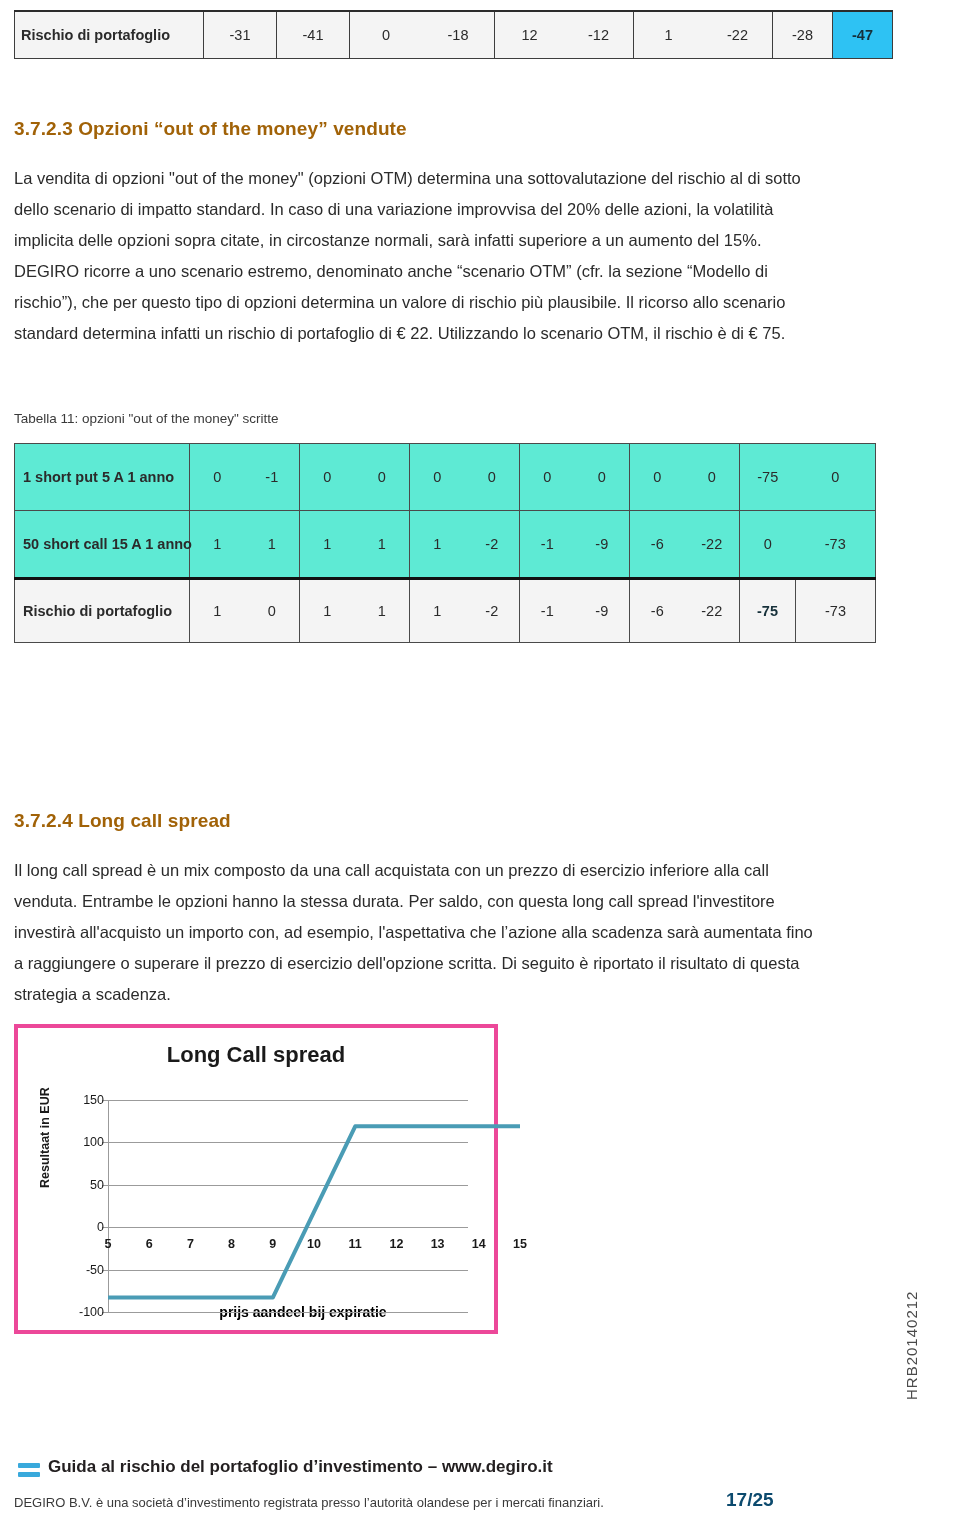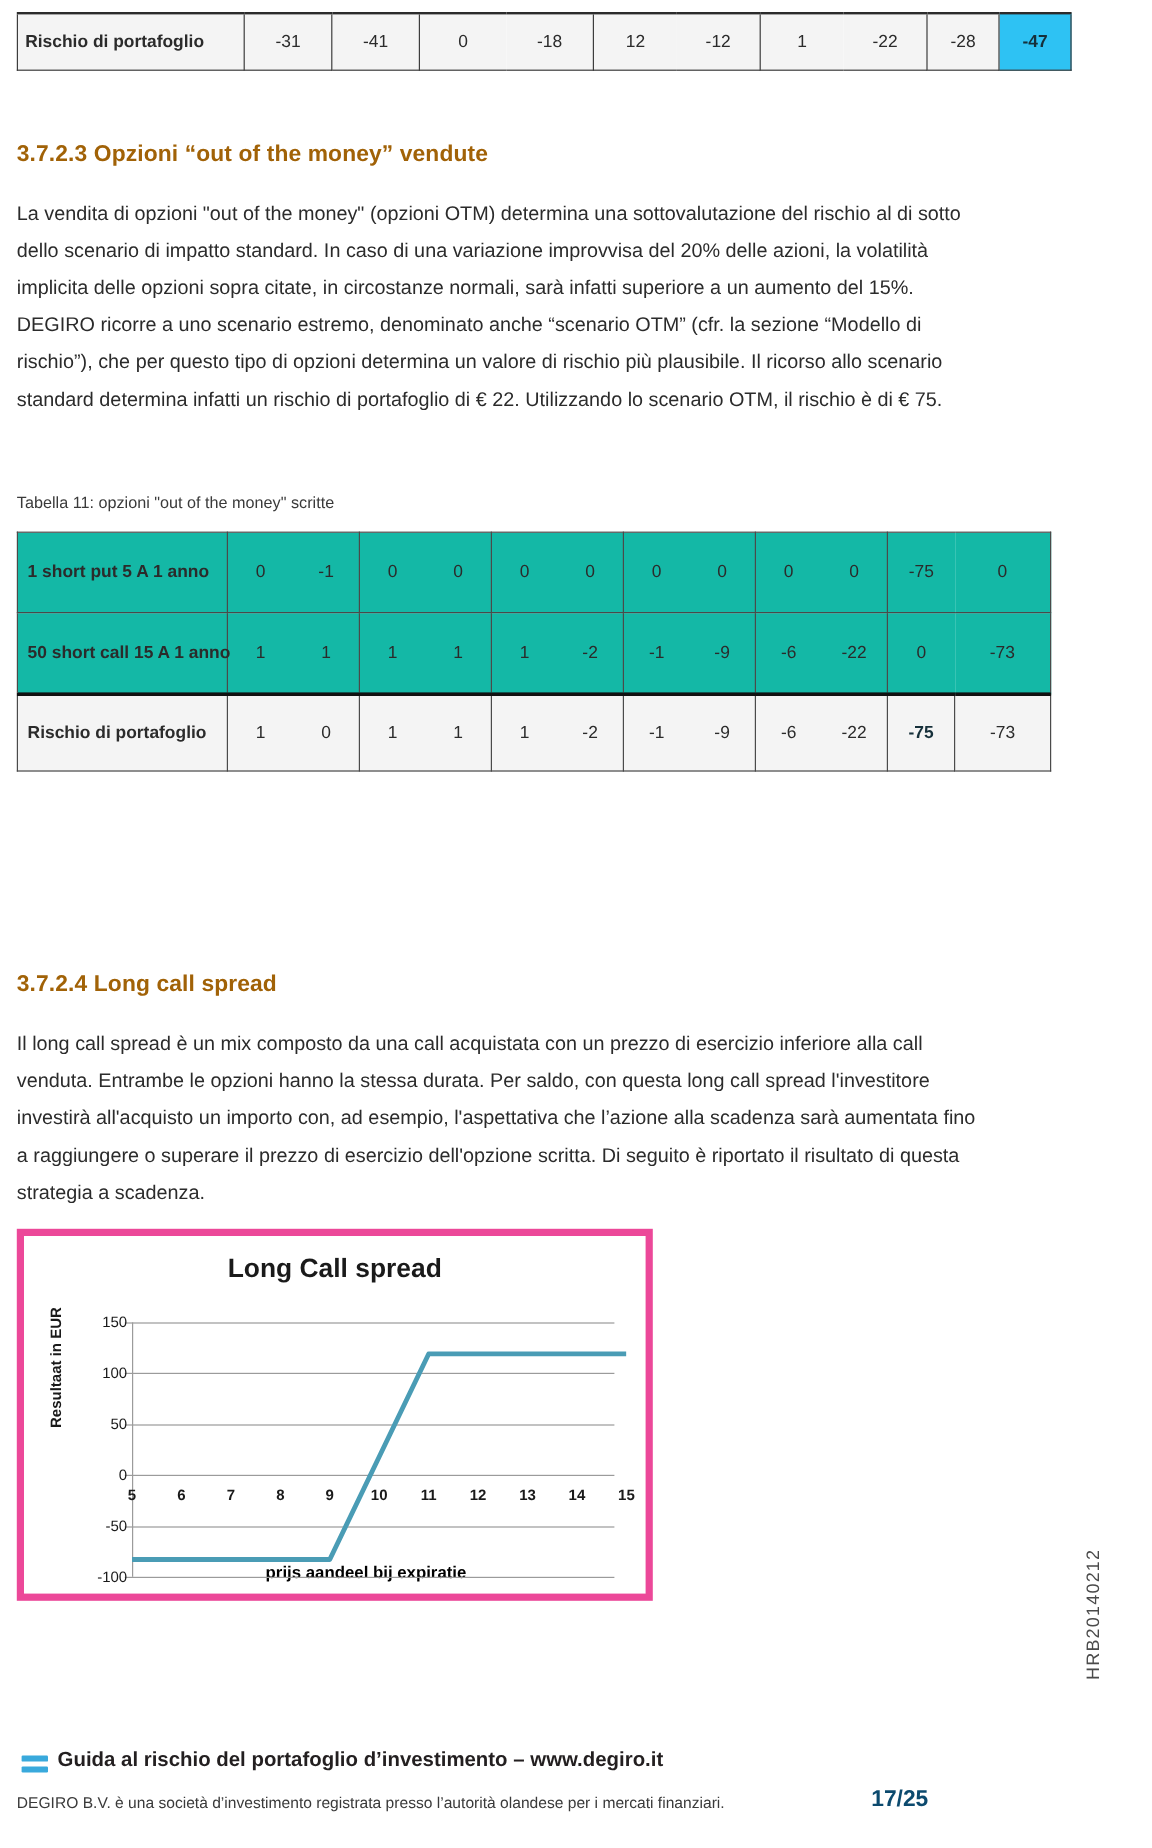--- a/index.html
+++ b/index.html
@@ -99,21 +99,21 @@
     font-weight: bold;
     height: 62px;
     border-top: 2px solid #2b2b2b;
   }
   table.big tr.subhead td {
     background: #ffffff;
     font-weight: bold;
     height: 62px;
   }
   table.big tr.datarow td {
-    background: #14b8a6;
+    background: #5eead4;
     height: 66px;
   }
   table.big tr.total td {
     background: #f4f4f4;
     height: 62px;
     border-top: 3px solid #111;
   }
   table.big td.lbl {
     text-align: left;
     font-weight: bold;
@@ -125,23 +125,23 @@
     color: #16303a;
   }
   table.big td.grpL { border-right: none; }
   table.big td.grpR { border-left: none; }
 
   
   #chart-box {
     position: absolute;
     left: 14px;
     top: 1024px;
-    width: 530px;
+    width: 484px;
     height: 310px;
-    border: 6px solid #ec4899;
+    border: 4px solid #ec4899;
     background: #ffffff;
     box-sizing: border-box;
   }
   #chart-title {
     position: absolute;
     left: 0; right: 0;
     top: 14px;
     text-align: center;
     font-size: 22px;
     font-weight: bold;

